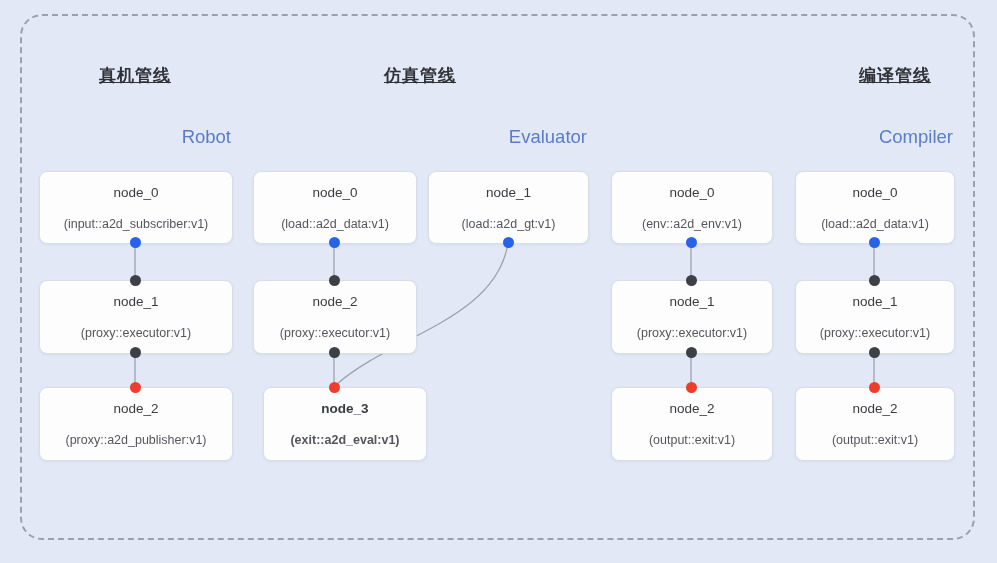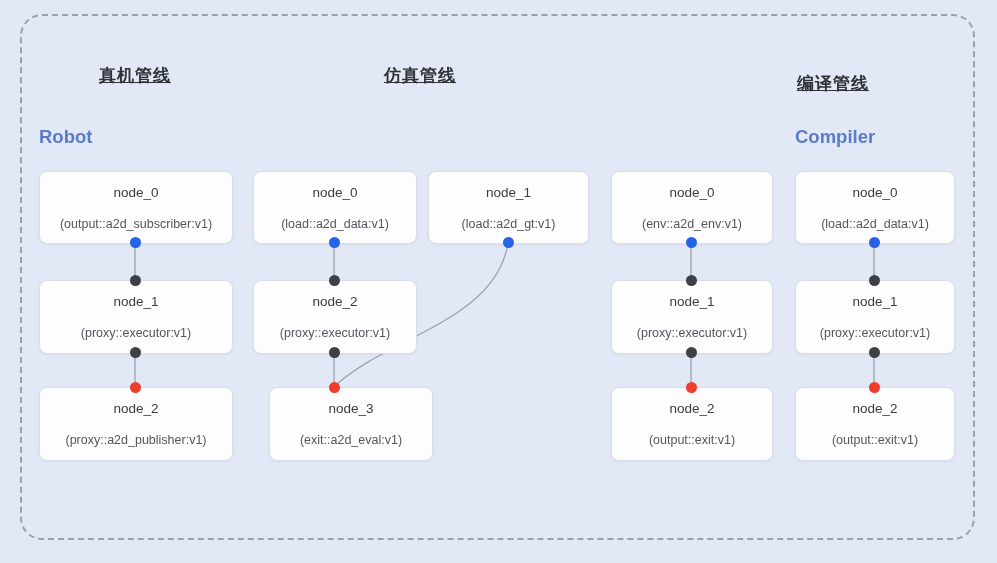--- a/index.html
+++ b/index.html
@@ -18,22 +18,22 @@
   svg.layer{position:absolute;left:0;top:0;z-index:1;}
   .conn{stroke:var(--connector,#9aa3b4);stroke-width:1.3;fill:none;}
   .zh{
     position:absolute;text-align:center;z-index:2;
     font-size:17px;font-weight:700;line-height:24px;
     color:var(--title-zh-color,#303238);
     letter-spacing:1px;
     text-decoration:underline;
   }
   .en{
-    position:absolute;text-align:left;z-index:2;
-    font-size:18.5px;font-weight:700;line-height:26px;
+    position:absolute;text-align:right;z-index:2;
+    font-size:18.5px;font-weight:400;line-height:26px;
     color:var(--title-en-color,#5b7dc8);
   }
   .card{
     position:absolute;z-index:2;
     background:var(--card-background,#fdfdfe);
     border:1px solid var(--card-border,#d8dde8);
     border-radius:8px;
     display:flex;flex-direction:column;align-items:center;justify-content:center;
     gap:17px;
     box-shadow:0 1px 3px rgba(40,60,100,0.06);
@@ -67,51 +67,52 @@
 
     <line class="conn" x1="874" y1="242" x2="874" y2="281"></line>
     <line class="conn" x1="874" y1="352" x2="874" y2="388"></line>
   </svg>
 
   <div class="zh" style="left:39px;top:64px;width:192px;">真机管线</div>
   <div class="en" style="left:39px;top:124px;width:192px;">Robot</div>
 
   <div class="card" style="left:39px;top:171px;width:192px;height:71px;">
     <div class="n">node_0</div>
-    <div class="t">(output::a2d_subscriber:v1)</div>
+    <div class="t">(input::a2d_subscriber:v1)</div>
   </div>
   <div class="card" style="left:39px;top:280px;width:192px;height:72px;">
     <div class="n">node_1</div>
     <div class="t">(proxy::executor:v1)</div>
   </div>
   <div class="card" style="left:39px;top:387px;width:192px;height:72px;">
     <div class="n">node_2</div>
     <div class="t">(proxy::a2d_publisher:v1)</div>
   </div>
 
   <div class="dot blue" style="left:129.5px;top:236.5px;"></div>
   <div class="dot dark" style="left:129.5px;top:274.5px;"></div>
   <div class="dot dark" style="left:129.5px;top:346.5px;"></div>
   <div class="dot red" style="left:129.5px;top:381.5px;"></div>
 
   <div class="zh" style="left:253px;top:64px;width:334px;">仿真管线</div>
+  <div class="en" style="left:253px;top:124px;width:334px;">Evaluator</div>
 
   <div class="card" style="left:253px;top:171px;width:162px;height:71px;">
     <div class="n">node_0</div>
     <div class="t">(load::a2d_data:v1)</div>
   </div>
   <div class="card" style="left:428px;top:171px;width:159px;height:71px;">
     <div class="n">node_1</div>
     <div class="t">(load::a2d_gt:v1)</div>
   </div>
   <div class="card" style="left:253px;top:280px;width:162px;height:72px;">
     <div class="n">node_2</div>
     <div class="t">(proxy::executor:v1)</div>
   </div>
-  <div class="card" style="left:269px;top:387px;width:162px;height:72px;">
+  <div class="card" style="left:263px;top:387px;width:162px;height:72px;font-weight:bold;">
     <div class="n">node_3</div>
     <div class="t">(exit::a2d_eval:v1)</div>
   </div>
 
   <div class="dot blue" style="left:328.5px;top:236.5px;"></div>
   <div class="dot blue" style="left:502.5px;top:236.5px;"></div>
   <div class="dot dark" style="left:328.5px;top:274.5px;"></div>
   <div class="dot dark" style="left:328.5px;top:346.5px;"></div>
   <div class="dot red" style="left:328.5px;top:381.5px;"></div>
 
@@ -127,21 +128,21 @@
   <div class="card" style="left:611px;top:387px;width:160px;height:72px;">
     <div class="n">node_2</div>
     <div class="t">(output::exit:v1)</div>
   </div>
 
   <div class="dot blue" style="left:685.5px;top:236.5px;"></div>
   <div class="dot dark" style="left:685.5px;top:274.5px;"></div>
   <div class="dot dark" style="left:685.5px;top:346.5px;"></div>
   <div class="dot red" style="left:685.5px;top:381.5px;"></div>
 
-  <div class="zh" style="left:754px;top:64px;width:158px;margin-top:8px;">编译管线</div>
+  <div class="zh" style="left:816px;top:64px;width:158px;">编译管线</div>
   <div class="en" style="left:795px;top:124px;width:158px;">Compiler</div>
 
   <div class="card" style="left:795px;top:171px;width:158px;height:71px;">
     <div class="n">node_0</div>
     <div class="t">(load::a2d_data:v1)</div>
   </div>
   <div class="card" style="left:795px;top:280px;width:158px;height:72px;">
     <div class="n">node_1</div>
     <div class="t">(proxy::executor:v1)</div>
   </div>

